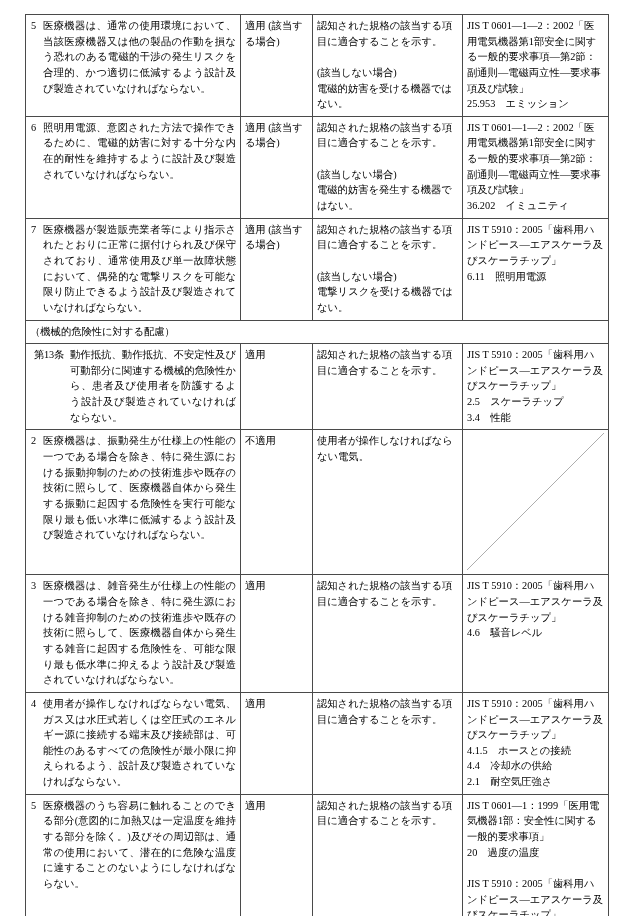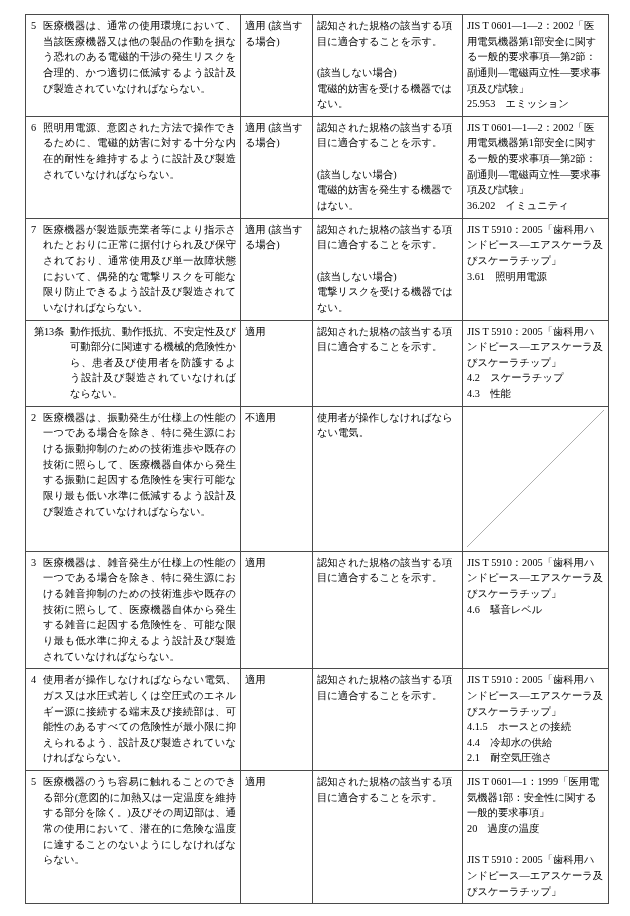--- a/index.html
+++ b/index.html
@@ -149,40 +149,43 @@
         </td>
         <td>適用 (該当する場合)</td>
         <td>
           <span class="std-line">認知された規格の該当する項目に適合することを示す。</span>
           <span class="blank-line"></span>
           <span class="std-line">(該当しない場合)</span>
           <span class="std-line">電撃リスクを受ける機器ではない。</span>
         </td>
         <td>
           <span class="std-line">JIS T 5910：2005「歯科用ハンドピース—エアスケーラ及びスケーラチップ」</span>
-          <span class="std-line">3.61　照明用電源</span>
-        </td>
-      </tr>
-
+          <span class="std-line">6.11　照明用電源</span>
+        </td>
+      </tr>
+
+      <tr class="section-row">
+        <td colspan="4">（機械的危険性に対する配慮）</td>
+      </tr>
 
       <tr>
         <td>
           <div class="req-cell art justify">
             <span class="req-num wide">第13条</span>
             <span class="req-body">動作抵抗、動作抵抗、不安定性及び可動部分に関連する機械的危険性から、患者及び使用者を防護するよう設計及び製造されていなければならない。</span>
           </div>
         </td>
         <td>適用</td>
         <td>
           <span class="std-line">認知された規格の該当する項目に適合することを示す。</span>
         </td>
         <td>
           <span class="std-line">JIS T 5910：2005「歯科用ハンドピース—エアスケーラ及びスケーラチップ」</span>
-          <span class="std-line">4.2　スケーラチップ</span>
-          <span class="std-line">4.3　性能</span>
+          <span class="std-line">2.5　スケーラチップ</span>
+          <span class="std-line">3.4　性能</span>
         </td>
       </tr>
 
       <tr>
         <td>
           <div class="req-cell justify">
             <span class="req-num">2</span>
             <span class="req-body">医療機器は、振動発生が仕様上の性能の一つである場合を除き、特に発生源における振動抑制のための技術進歩や既存の技術に照らして、医療機器自体から発生する振動に起因する危険性を実行可能な限り最も低い水準に低減するよう設計及び製造されていなければならない。</span>
           </div>
         </td>

